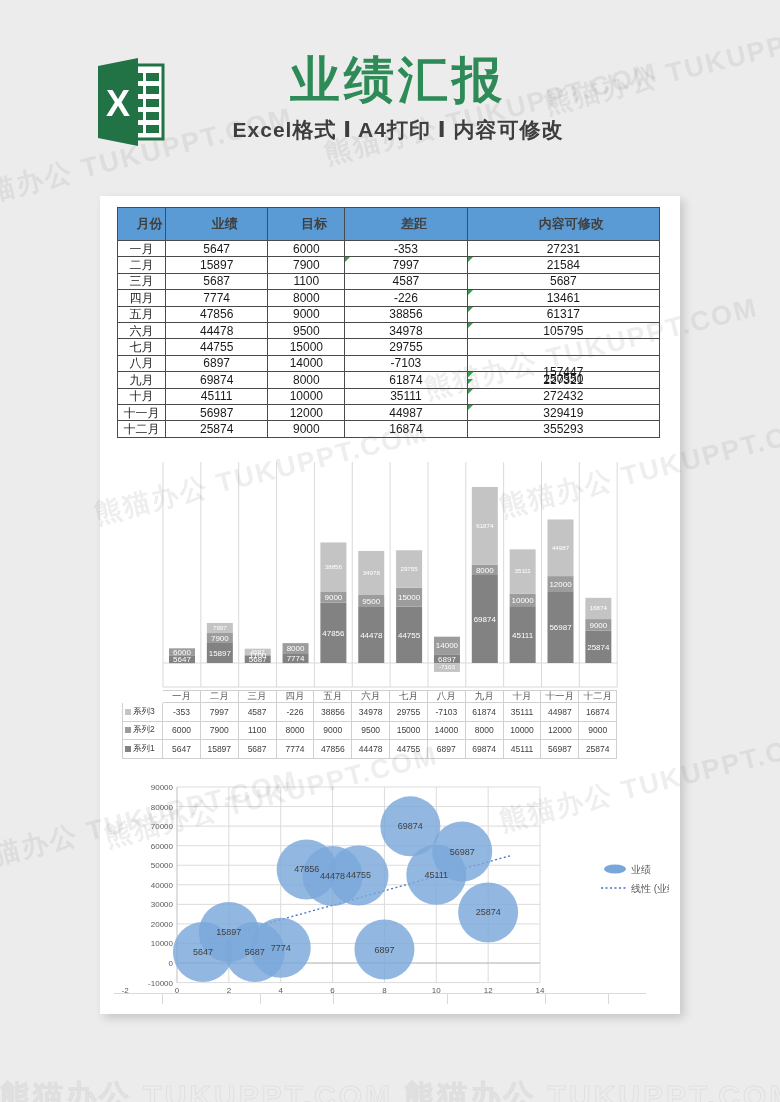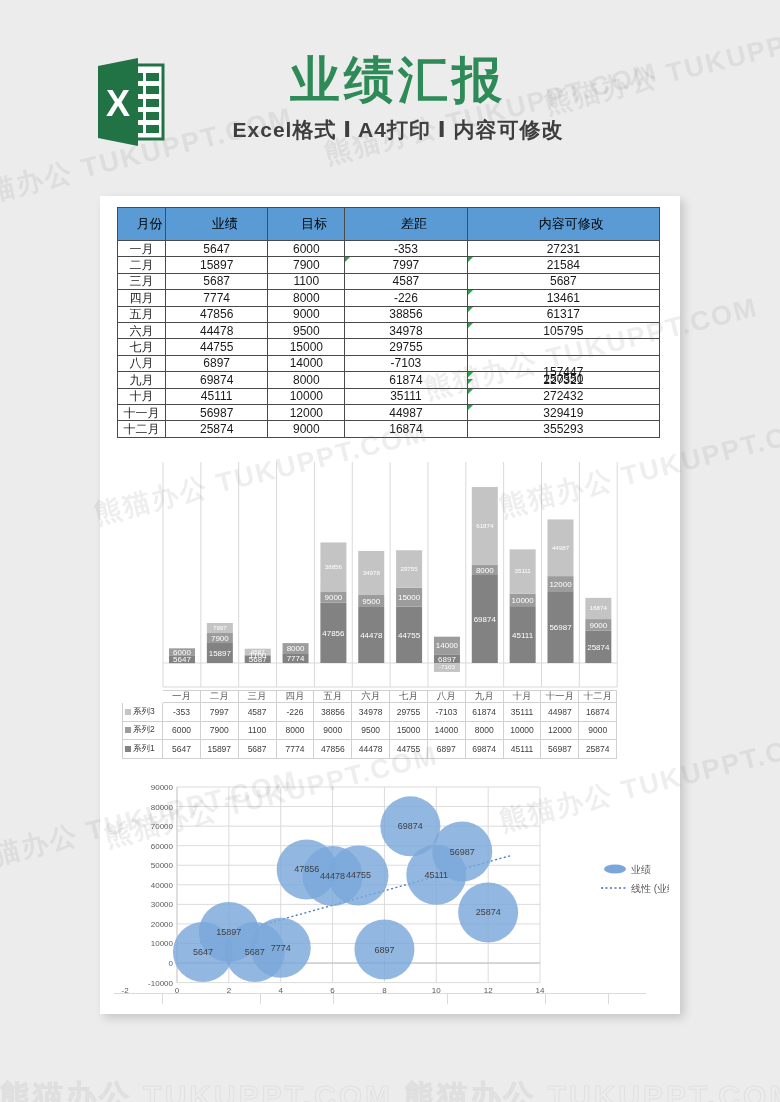--- a/index.html
+++ b/index.html
@@ -13,21 +13,21 @@
   #main-title { font-size:50px; font-weight:bold; letter-spacing:4px; line-height:64px; text-align:center; }
   #sub-title  { font-size:21px; font-weight:bold; color:#3d3d3d; text-align:center; margin-top:4px; letter-spacing:1px; }
   
   #page { position:absolute; left:100px; top:196px; width:580px; height:818px;
           background:#ffffff; box-shadow:4px 4px 9px rgba(0,0,0,0.16); }
   
   #main-table { position:absolute; left:17px; top:11px; width:543px;
                 border:1px solid #4a4a4a; border-collapse:collapse; font-size:12px; color:#1a1a1a; }
   #main-table .hrow { display:flex; height:32px; background:#5b9bd5; }
   #main-table .hcell { display:flex; align-items:center; justify-content:center;
-                color:#000000; font-weight:normal; font-size:13px; border-right:1px solid #4a4a4a;padding-left:16px; }
+                color:#404040; font-weight:bold; font-size:13px; border-right:1px solid #4a4a4a;padding-left:16px; }
   #main-table .hcell:last-child { border-right:none; }
   #main-table .drow { display:flex; height:16.4px; border-top:1px solid #4a4a4a; background:#fff; }
   #main-table .dcell { position:relative; display:flex; align-items:center; justify-content:center;
                 border-right:1px solid #4a4a4a; line-height:16px; }
   #main-table .dcell:last-child { border-right:none; }
   .tri { position:absolute; left:0; top:0; width:0; height:0;
          border-top:5px solid #2fa14f; border-right:5px solid transparent; }
   
   #bar-svg { position:absolute; left:0; top:258px; }
   #chart-table { position:absolute; left:22px; top:494px; font-size:8.5px; color:#404040; }

